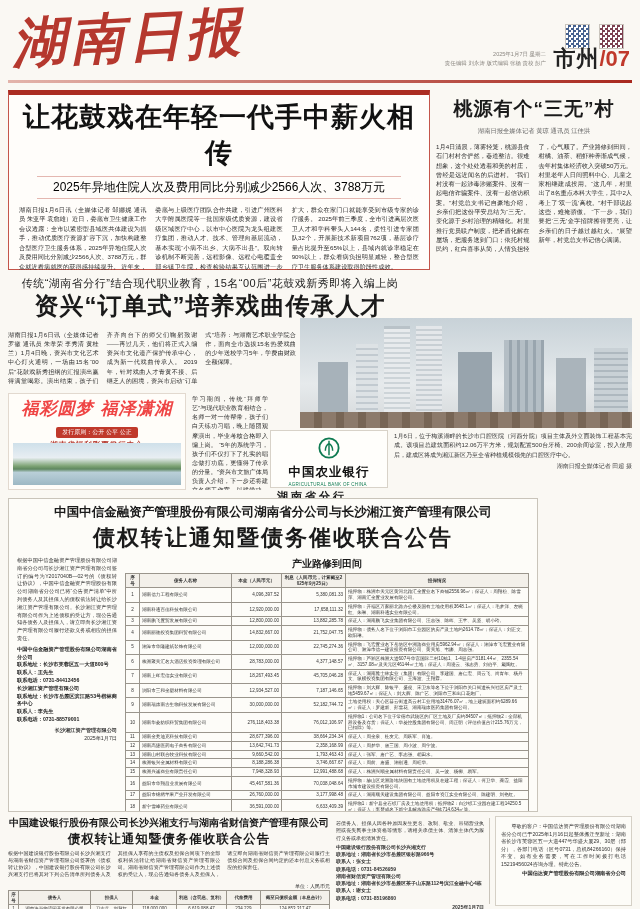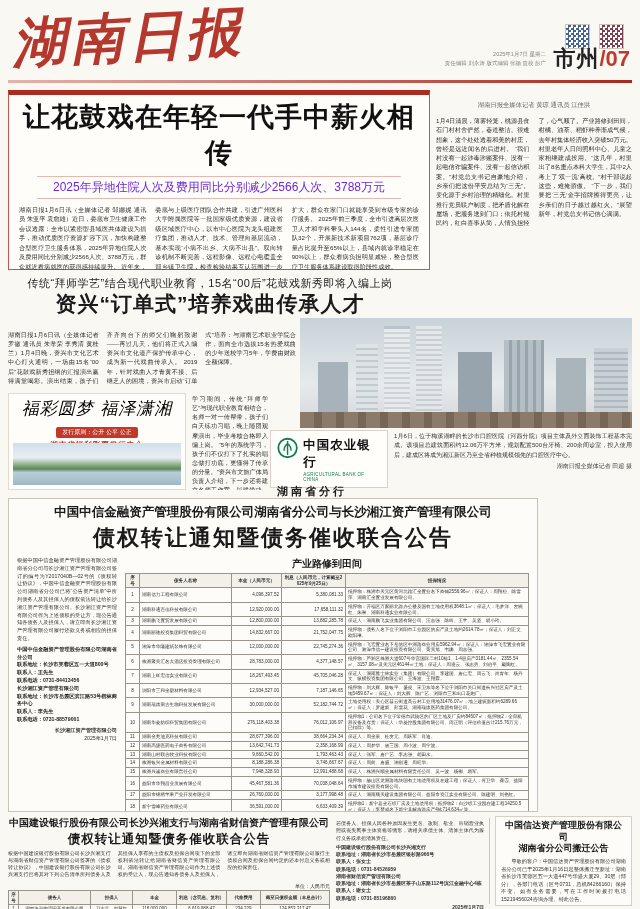--- a/index.html
+++ b/index.html
@@ -13,59 +13,59 @@
   .qr2 { left:599px; background-image:repeating-conic-gradient(#7d4050 0% 25%, #ffffff 0% 50%); }
   .date-block { position:absolute; right:94px; top:50px; text-align:right; font-size:5.5px; color:#8a8680; line-height:1.7; }
   .section-label { position:absolute; right:10px; top:44px; font-size:22px; font-weight:bold; }
   .section-label .sec { color:#222; letter-spacing:1px; }
   .section-label .num { color:#c0392b; }
   .mast-rule { position:absolute; left:8px; right:8px; top:80px; height:3px; background:linear-gradient(to right, #e3b4ab, #a8281e); }
 
   
   .lead-box { position:absolute; left:8px; top:90px; width:422px; height:180px; border:1.5px solid #c4554a; border-top:5px solid #ab2d22; background:#fffdfa; padding:4px 10px; }
   .lead-headline { font-size:27px; font-weight:bold; text-align:center; letter-spacing:1px; color:#111; }
-  .lead-subhead { font-size:12px; color:#6d28d9; text-align:center; margin:5px 18px 6px; padding:2px 0; border-top:1px solid #e4b7b0; border-bottom:1px solid #e4b7b0; }
+  .lead-subhead { font-size:12px; color:#000000; text-align:center; margin:5px 18px 6px; padding:2px 0; border-top:1px solid #e4b7b0; border-bottom:1px solid #e4b7b0; }
   .lead-body { column-count:3; column-gap:9px; font-size:6.2px; line-height:1.52; text-align:justify; color:#2c2c2c; height:102px; overflow:hidden; }
 
   
   .right-story { position:absolute; left:436px; top:96px; width:196px; height:208px; }
   .rs-headline { font-size:19px; font-weight:bold; text-align:center; letter-spacing:1px; }
   .rs-byline { font-size:6.3px; color:#666; text-align:center; margin:5px 0 6px; }
   .rs-body { column-count:2; column-gap:9px; font-size:6.2px; line-height:1.5; text-align:justify; color:#2c2c2c; height:158px; overflow:hidden; }
 
   
   .opera-kicker { position:absolute; left:8px; top:276px; width:404px; font-size:11px; text-align:center; color:#222; letter-spacing:0.5px; }
-  .opera-headline { position:absolute; left:8px; top:290px; width:404px; font-size:21px; font-weight:bold; text-align:center; letter-spacing:1px; }
+  .opera-headline { position:absolute; left:8px; top:290px; width:404px; font-size:24px; font-weight:bold; text-align:center; letter-spacing:1px; }
   .opera-body-a { position:absolute; left:8px; top:330px; width:288px; height:60px; column-count:3; column-gap:8px; font-size:6.1px; line-height:1.5; text-align:justify; color:#2c2c2c; overflow:hidden; }
   .opera-body-b { position:absolute; left:192px; top:394px; width:76px; height:96px; font-size:6.1px; line-height:1.5; text-align:justify; color:#2c2c2c; overflow:hidden; }
 
   
   .lottery-ad { position:absolute; left:8px; top:393px; width:178px; height:97px; border:1px solid #e2d9cf; background:#fffdf9; text-align:center; padding-top:3px; }
-  .lot-slogan { font-family:"DejaVu Serif", serif; font-style:italic; font-weight:normal; font-size:17px; color:#000000; letter-spacing:1px; }
+  .lot-slogan { font-family:"DejaVu Serif", serif; font-style:italic; font-weight:bold; font-size:17px; color:#ef4444; letter-spacing:1px; }
   .lot-line1 { font-size:6px; color:#fff; background:#c0392b; display:inline-block; padding:1px 6px; border-radius:2px; margin-top:2px; }
   .lot-line2 { font-size:7.5px; font-weight:bold; color:#b5382e; margin-top:2px; letter-spacing:1px; }
   .lot-line3 { font-size:6px; color:#b5382e; }
   .lot-photo { position:absolute; left:4px; right:4px; bottom:4px; height:42px; background:linear-gradient(#cfe0ea 0%, #e8eef2 35%, #7da374 55%, #5f8760 62%, #b9cfd8 70%, #9db8c4 100%); }
 
   
   .photo { position:absolute; left:300px; top:318px; width:332px; height:110px; background:linear-gradient(#c8d2d8 0%, #e6eaec 60%, #d4d7d9 100%); overflow:hidden; }
   .photo .b { position:absolute; bottom:14px; }
   .b1 { left:18px; width:30px; height:52px; background:#a7b2ba; }
   .b2 { left:56px; width:22px; height:70px; background:repeating-linear-gradient(#dde2e5 0 4px, #c2cad0 4px 6px); }
   .b3 { left:84px; width:26px; height:88px; background:repeating-linear-gradient(#e8ebed 0 3px, #cdd4d8 3px 5px); border-top:3px solid #b9c2c8; }
   .b4 { left:116px; width:26px; height:88px; background:repeating-linear-gradient(#e4e7ea 0 3px, #c8cfd4 3px 5px); }
   .b5 { left:158px; width:34px; height:62px; background:#98a4ad; }
   .b6 { left:204px; width:40px; height:74px; background:repeating-linear-gradient(90deg,#b4bec5 0 5px, #99a5ae 5px 8px); }
   .b7 { left:256px; width:30px; height:56px; background:#aab4bb; }
   .b8 { left:294px; width:34px; height:66px; background:repeating-linear-gradient(#c9d1d6 0 4px, #aeb8bf 4px 6px); }
   .photo .fg { position:absolute; left:0; right:0; bottom:0; height:16px; background:repeating-linear-gradient(90deg,#8c7a6b 0 14px, #776555 14px 22px); }
 
   
   .bank-ad { position:absolute; left:270px; top:430px; width:118px; height:58px; border:1px solid #d8d2c8; background:#fffefb; padding:6px 6px; }
-  .bank-row { display:flex; align-items:flex-start; gap:5px; }
+  .bank-row { display:flex; align-items:center; gap:5px;flex-direction:column; }
   .bank-name { font-size:12.5px; font-weight:bold; letter-spacing:1px; color:#111; }
   .bank-en { font-size:4.5px; color:#0f7b52; letter-spacing:0.3px; margin-top:1px; }
   .bank-branch { font-size:11px; font-weight:bold; margin-top:2px; letter-spacing:3px; }
 
   
   .caption { position:absolute; left:394px; top:432px; width:238px; font-size:6px; line-height:1.55; text-align:justify; color:#333; }
   .caption-credit { text-align:right; margin-top:2px; color:#444; }
 
   
   .notice-main { position:absolute; left:8px; top:498px; width:530px; height:314px; border:1px solid #c9c4ba; background:#fdfcf8; padding:5px 8px; overflow:hidden; }
@@ -128,25 +128,26 @@
   </div>
   <div class="mast-rule"></div>
 
   <div class="lead-box">
     <div class="lead-headline">让花鼓戏在年轻一代手中薪火相传</div>
     <div class="lead-subhead">2025年异地住院人次及费用同比分别减少2566人次、3788万元</div>
     <div class="lead-body">湖南日报1月6日讯（全媒体记者 邹娜妮 通讯员 朱亚平 袁愈雄）近日，娄底市卫生健康工作会议透露：全市以紧密型县域医共体建设为抓手，推动优质医疗资源扩容下沉，加快构建整合型医疗卫生服务体系，2025年异地住院人次及费用同比分别减少2566人次、3788万元，群众就近看病就医的获得感持续提升。 近年来，娄底与上级医疗团队合作共建，引进广州医科大学附属医院等一批国家级优质资源，建设省级区域医疗中心，以市中心医院为龙头组建医疗集团，推动人才、技术、管理向基层流动，基本实现“小病不出乡、大病不出县”。双向转诊机制不断完善，远程影像、远程心电覆盖全部乡镇卫生院，检查检验结果互认范围进一步扩大，群众在家门口就能享受到市级专家的诊疗服务。 2025年前三季度，全市引进高层次医卫人才和学科带头人144名，柔性引进专家团队32个，开展新技术新项目762项，基层诊疗量占比提升至65%以上，县域内就诊率稳定在90%以上，群众看病负担明显减轻，整合型医疗卫生服务体系建设取得阶段性成效。</div>
   </div>
 
   <div class="right-story">
+    <div class="rs-headline">桃源有个“三无”村</div>
     <div class="rs-byline">湖南日报全媒体记者 黄琼 通讯员 江佳洪</div>
     <div class="rs-body">1月4日清晨，薄雾轻笼，桃源县食石门村村舍俨然，巷道整洁。很难想象，这个处处透着和美的村庄，曾经是远近闻名的后进村。 “我们村没有一起涉毒涉赌案件、没有一起电信诈骗案件、没有一起信访积案。”村党总支书记自豪地介绍，乡亲们把这份平安总结为“三无”。 变化源于乡村治理的精细化。村里推行党员联户制度，把矛盾化解在屋场，把服务送到门口；依托村规民约，红白喜事从简，人情负担轻了，心气顺了。产业路修到田间，柑橘、油茶、稻虾种养渐成气候，去年村集体经济收入突破50万元。 村里老年人日间照料中心、儿童之家相继建成投用。“这几年，村里出了8名重点本科大学生，其中2人考上了‘双一流’高校。”村干部说起这些，难掩骄傲。 “下一步，我们要把‘三无’金字招牌擦得更亮，让乡亲们的日子越过越红火。”展望新年，村党总支书记信心满满。</div>
   </div>
 
-  <div class="opera-kicker">传统“拜师学艺”结合现代职业教育，15名“00后”花鼓戏新秀即将入编上岗</div>
+  <div class="opera-kicker">传统“湖南省分行”结合现代职业教育，15名“00后”花鼓戏新秀即将入编上岗</div>
   <div class="opera-headline">资兴“订单式”培养戏曲传承人才</div>
   <div class="opera-body-a">湖南日报1月6日讯（全媒体记者 罗徽 通讯员 朱孝荣 李秀清 黄桂兰）1月4日晚，资兴市文化艺术中心灯火通明，一场由15名“00后”花鼓戏新秀担纲的汇报演出赢得满堂喝彩。演出结束，孩子们齐齐向台下的师父们鞠躬致谢——再过几天，他们将正式入编资兴市文化遗产保护传承中心，成为新一代戏曲传承人。 2019年，针对戏曲人才青黄不接、后继乏人的困境，资兴市启动“订单式”培养：与湖南艺术职业学院合作，面向全市选拔15名热爱戏曲的少年送校学习5年，学费由财政全额保障。</div>
   <div class="opera-body-b">学习期间，传统“拜师学艺”与现代职业教育相结合，名师一对一传帮带，孩子们白天练功习唱，晚上随团观摩演出，毕业考核合格即入编上岗。 “5年的系统学习，孩子们不仅打下了扎实的唱念做打功底，更懂得了传承的分量。”资兴市文旅广体局负责人介绍，下一步还将建立名师工作室，以戏带功、以演促学，让花鼓戏在年轻一代手中薪火相传。</div>
 
   <div class="lottery-ad">
     <div class="lot-slogan">福彩圆梦 福泽潇湘</div>
     <div><span class="lot-line1">发行原则：公开 公平 公正</span></div>
     <div class="lot-line2">湖南省福利彩票发行中心</div>
     <div class="lot-line3">监督电话：0731-85753588</div>
     <div class="lot-photo"></div>
@@ -389,22 +390,18 @@
 湖南省财信资产管理有限公司
 联系地址：湖南省长沙市岳麓区茶子山东路112号滨江金融中心4栋
 联系人：谢女士
 联系电话：0731-85196860</div>
     <div class="date">2025年1月7日</div>
   </div>
 
   <div class="bottom-divider"></div>
 
   <div class="cinda">
-    <div class="cinda-title">
-      <div>中国信达资产管理股份有限公司</div>
-      <div>湖南省分公司搬迁公告</div>
-    </div>
     <div class="cinda-body">尊敬的客户：中国信达资产管理股份有限公司湖南省分公司已于2025年1月16日起整体搬迁至新址：湖南省长沙市芙蓉区五一大道447号华盛大厦29、30层（部分），各部门电话（区号0731，总机84266160）保持不变。如有业务需要，可在工作时间拨打电话15219456024咨询办理。特此公告。</div>
     <div class="cinda-sign">中国信达资产管理股份有限公司湖南省分公司</div>
 
   </div>
 
 </div>
 
 </body></html>

